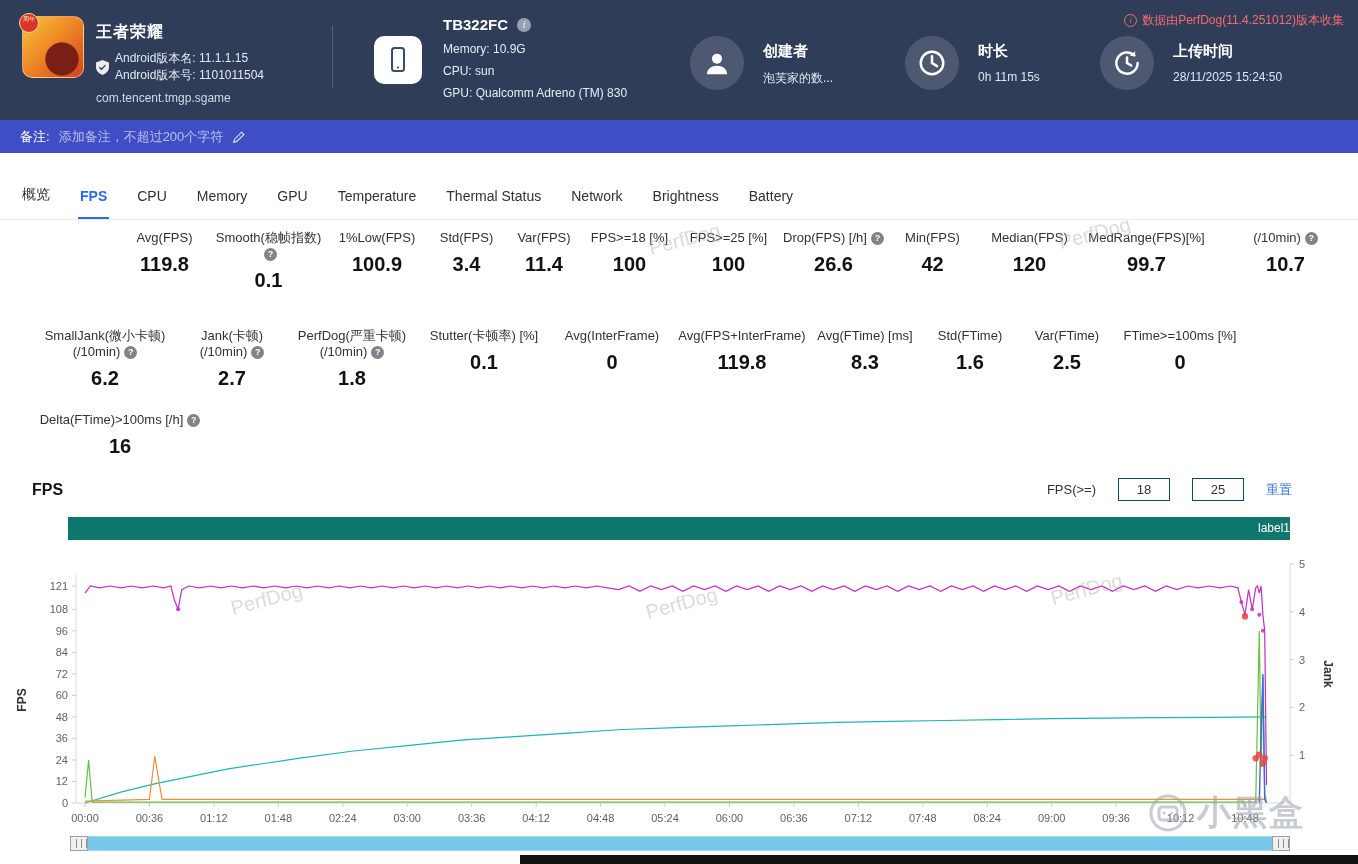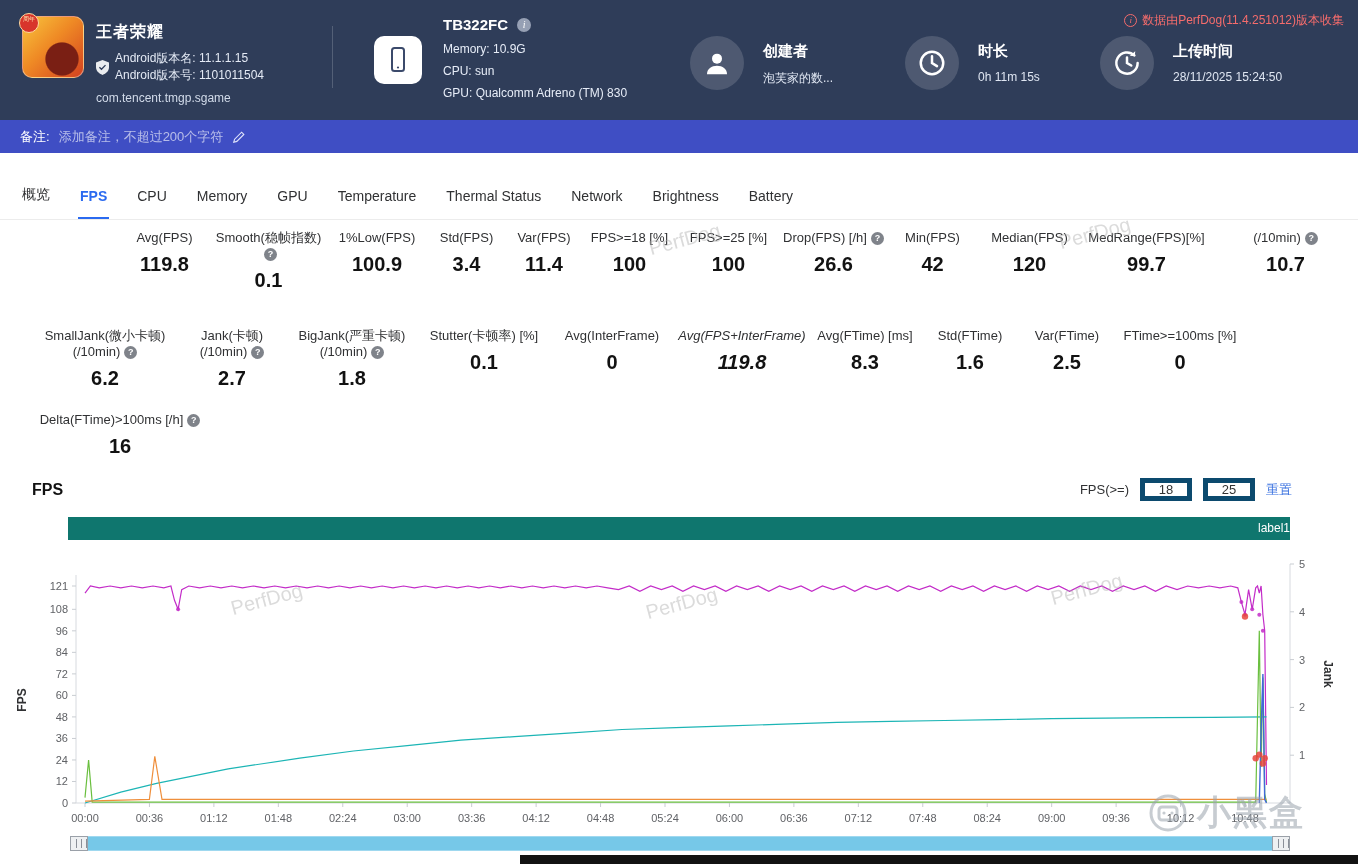--- a/index.html
+++ b/index.html
@@ -69,23 +69,23 @@
   .m-row3 { margin-top:22px; }
   .m-cell { text-align:center; flex:0 0 auto; }
   .m-label { font-size:13px; color:#303133; line-height:16px; }
   .m-value { font-size:20px; font-weight:bold; color:#121212; margin-top:7px; }
   .help { display:inline-block; width:13px; height:13px; border-radius:50%; background:#7f838a; color:#fff;
     font-size:9px; font-weight:bold; line-height:13px; text-align:center; margin-left:4px; vertical-align:1px; cursor:pointer; }
 
   
   .fps-head { position:absolute; left:0; top:470px; width:1358px; height:42px; }
   .fps-title { position:absolute; left:32px; top:11px; font-size:16px; font-weight:bold; color:#111; }
-  .fps-controls { position:absolute; right:66px; top:8px; display:flex; align-items:center; gap:11px;margin-left:11px; }
+  .fps-controls { position:absolute; right:66px; top:8px; display:flex; align-items:center; gap:22px;margin-left:11px; }
   .fps-filter-label { font-size:13px; color:#303133; }
-  .thr { width:52px; height:23px; border:5px solid #0c4a6e; font-size:13px; text-align:center; color:#333;
+  .thr { width:52px; height:23px; border:1px solid #0c4a6e; font-size:13px; text-align:center; color:#333;
     font-family:"Liberation Sans",sans-serif; }
   .reset { font-size:13px; color:#3a72e0; cursor:pointer; }
   .banner { position:absolute; left:68px; top:517px; width:1222px; height:23px; background:#0f766e;
     color:#fff; font-size:12px; text-align:right; line-height:23px; cursor:pointer; }
 
   .chart-wrap { position:absolute; left:0; top:545px; width:1358px; height:300px; }
   #chart-svg { position:absolute; left:0; top:0; }
   #chart-svg text { fill:#606266; font-size:11px; font-family:"Liberation Sans",sans-serif; }
   .axis-title { position:absolute; font-size:12px; font-weight:bold; color:#303133; }
   .axis-title.left { left:10px; top:148px; transform:rotate(-90deg); }
@@ -267,32 +267,32 @@
     <div class="m-row m-row2" id="m-row2">
         <div class="m-cell" style="width: 150px;">
           <div class="m-label"><span>SmallJank(微小卡顿)</span><br><span>(/10min)</span><span class="help">?</span></div>
           <div class="m-value">6.2</div>
         </div>
         <div class="m-cell" style="width: 104px;">
           <div class="m-label"><span>Jank(卡顿)</span><br><span>(/10min)</span><span class="help">?</span></div>
           <div class="m-value">2.7</div>
         </div>
         <div class="m-cell" style="width: 136px;">
-          <div class="m-label"><span>BigJank(严重卡顿)</span><br><span>(/10min)</span><span class="help">?</span></div>
+          <div class="m-label"><span>PerfDog(严重卡顿)</span><br><span>(/10min)</span><span class="help">?</span></div>
           <div class="m-value">1.8</div>
         </div>
         <div class="m-cell" style="width: 128px;">
           <div class="m-label"><span>Stutter(卡顿率) [%]</span></div>
           <div class="m-value">0.1</div>
         </div>
         <div class="m-cell" style="width: 128px;">
           <div class="m-label"><span>Avg(InterFrame)</span></div>
           <div class="m-value">0</div>
         </div>
-        <div class="m-cell" style="width: 132px; font-style: italic;">
+        <div class="m-cell" style="width: 132px;">
           <div class="m-label"><span>Avg(FPS+InterFrame)</span></div>
           <div class="m-value">119.8</div>
         </div>
         <div class="m-cell" style="width: 114px;">
           <div class="m-label"><span>Avg(FTime) [ms]</span></div>
           <div class="m-value">8.3</div>
         </div>
         <div class="m-cell" style="width: 96px;">
           <div class="m-label"><span>Std(FTime)</span></div>
           <div class="m-value">1.6</div>

